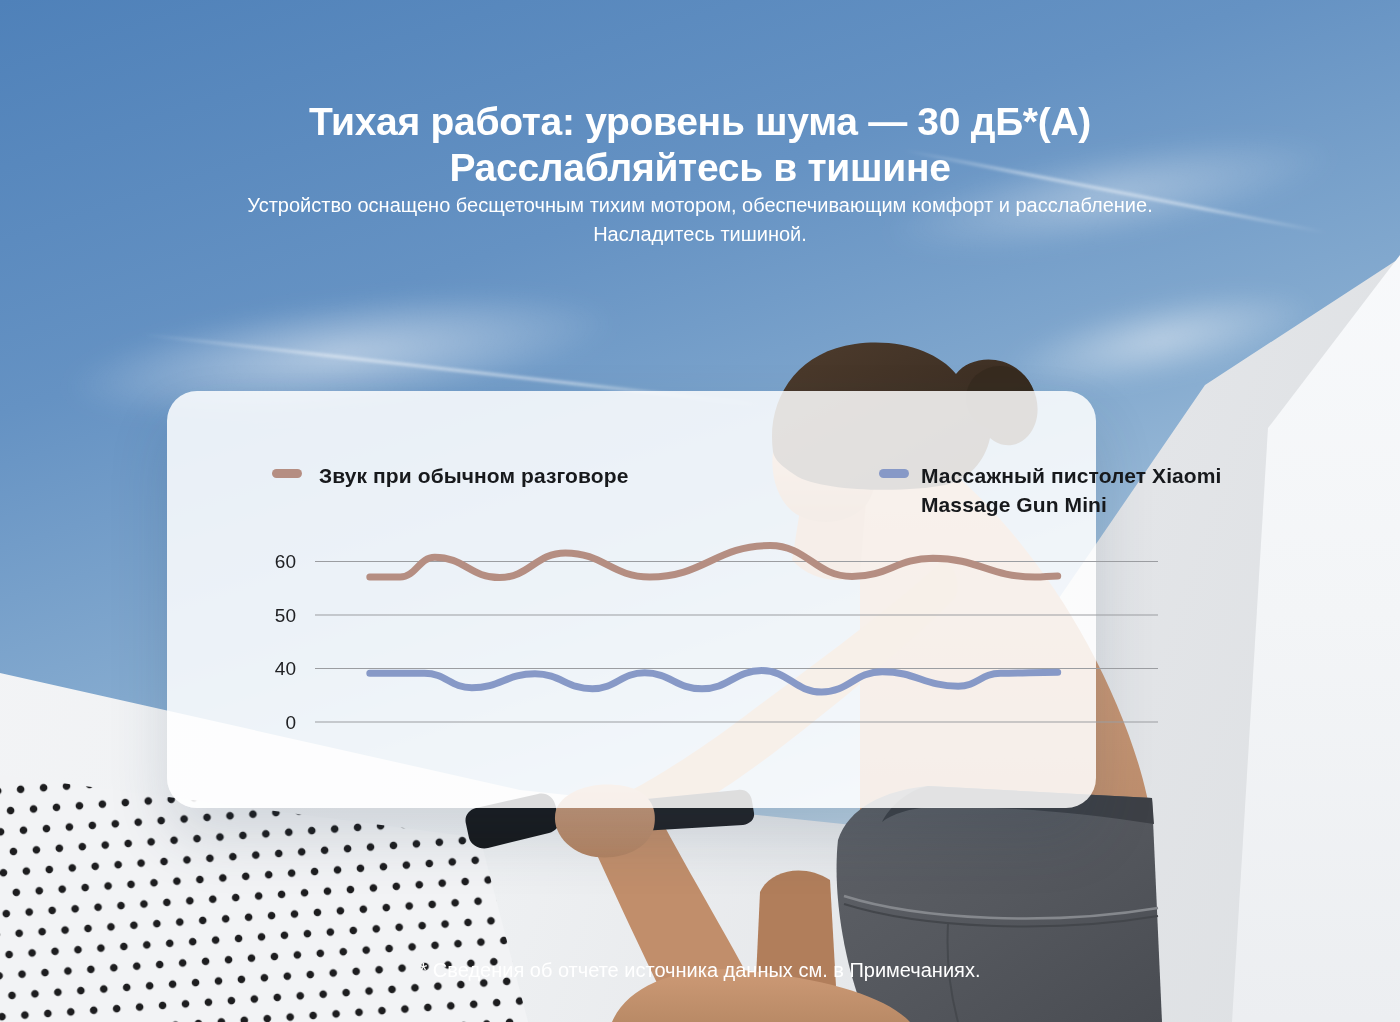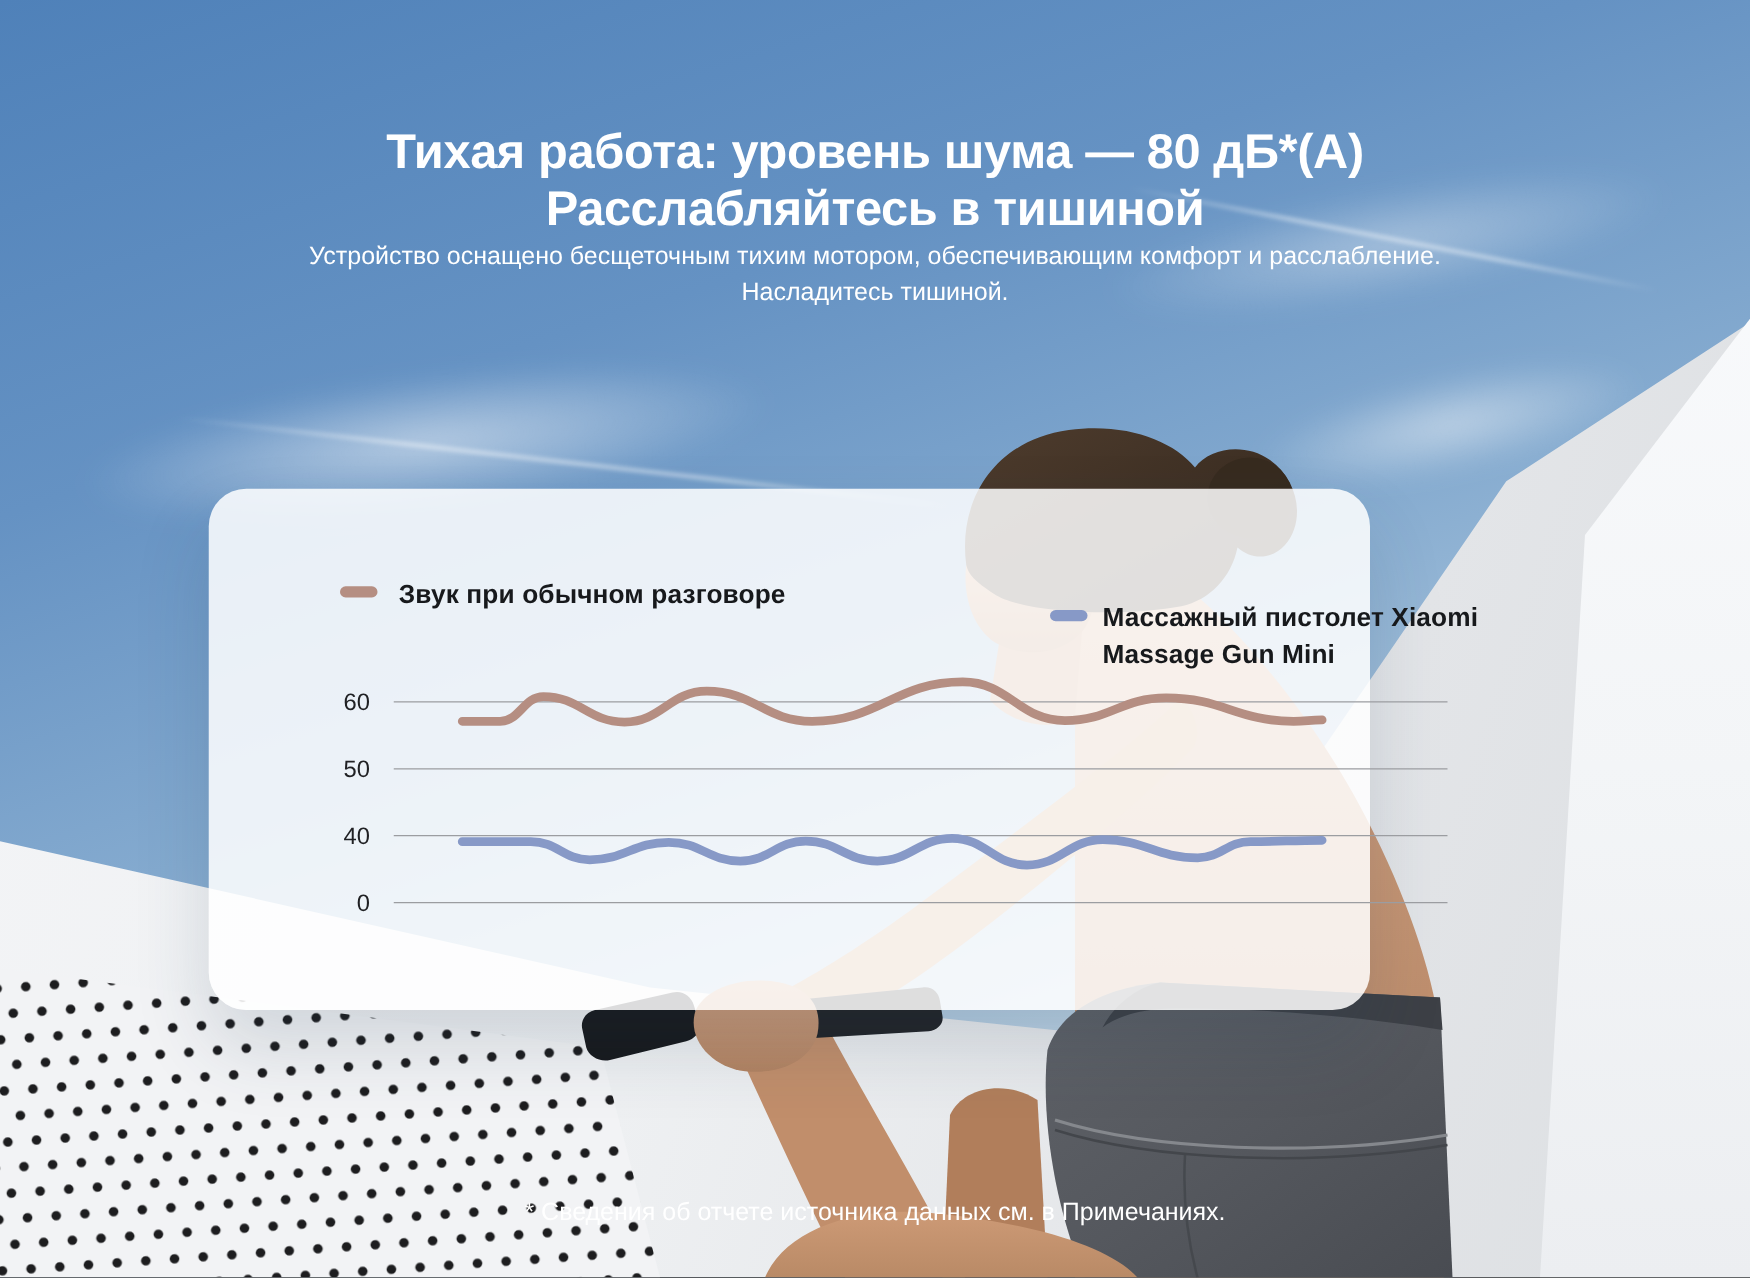--- a/index.html
+++ b/index.html
@@ -39,21 +39,21 @@
        transform:rotate(-4deg);}
 
   .woman{position:absolute;left:440px;top:330px;width:760px;height:692px;}
 
   
   .card{position:absolute;left:167px;top:391px;width:929px;height:417px;
         background:rgba(255,255,255,.85);border-radius:30px;
         box-shadow:0 30px 60px rgba(40,60,90,.16);}
   .legend-item{position:absolute;display:flex;align-items:flex-start;}
   .legend-item.li1{left:105px;top:70px;}
-  .legend-item.li2{left:673px;top:70px;margin-top:19px;}
+  .legend-item.li2{left:712px;top:70px;}
   .swatch{width:30px;height:9px;border-radius:4.5px;margin-top:8px;flex:0 0 auto;}
   .swatch.sw1{background:#b58e82;}
   .swatch.sw2{background:#8799c7;}
   .legend-label{margin-left:17px;font-size:21px;font-weight:700;color:#17191c;
         line-height:29px;letter-spacing:.1px;}
   .li2 .legend-label{margin-left:12px;width:345px;}
   .chart{position:absolute;left:91px;top:144px;}
   .gridline{stroke:#9b9da1;stroke-width:1;}
   .tick{font-size:19px;fill:#202124;font-family:"Liberation Sans",sans-serif;}
 
@@ -138,22 +138,22 @@
         <text x="38" y="140" text-anchor="end" class="tick">40</text>
         <line x1="57" x2="900" y1="187" y2="187" class="gridline"></line>
         <text x="38" y="193.5" text-anchor="end" class="tick">0</text>
         <path d="M111.8,42.0 C125.5,42.0 128.5,42.0 142.1,42.0 C157.7,42.0 161.2,22.2 176.7,22.2 C205.9,22.2 212.4,42.6 241.6,42.6 C271.2,42.6 277.8,17.9 307.4,17.9 C345.3,17.9 353.7,42.0 391.7,42.0 C445.9,42.0 458.0,10.5 512.2,10.5 C549.0,10.5 557.2,41.5 594.0,41.5 C630.4,41.5 638.5,23.3 674.9,23.3 C720.8,23.3 731.0,42.0 776.9,42.0 C787.2,42.0 789.4,40.9 799.7,40.9" fill="none" stroke="#b58e82" stroke-width="7" stroke-linecap="round" stroke-linejoin="round"></path>
         <path d="M111.8,138.3 C136.5,138.3 141.9,138.3 166.6,138.3 C187.8,138.3 192.6,152.8 213.8,152.8 C242.2,152.8 248.6,138.8 277.0,138.8 C302.8,138.8 308.6,153.8 334.3,153.8 C357.9,153.8 363.1,137.8 386.6,137.8 C412.4,137.8 418.1,153.8 443.9,153.8 C470.9,153.8 476.9,135.6 503.8,135.6 C530.7,135.6 536.7,157.0 563.6,157.0 C591.0,157.0 597.0,136.7 624.3,136.7 C658.5,136.7 666.1,151.2 700.2,151.2 C719.2,151.2 723.4,138.3 742.4,138.3 C768.2,138.3 773.9,137.2 799.7,137.2" fill="none" stroke="#8799c7" stroke-width="7" stroke-linecap="round" stroke-linejoin="round"></path>
       </svg>
   </div>
 
   <div class="hero">
     <h1>
-      <span>Тихая работа: уровень шума — 80 дБ*(А)</span>
-      <span>Расслабляйтесь в тишиной</span>
+      <span>Тихая работа: уровень шума — 30 дБ*(А)</span>
+      <span>Расслабляйтесь в тишине</span>
     </h1>
     <div class="subtitle">
       <span>Устройство оснащено бесщеточным тихим мотором, обеспечивающим комфорт и расслабление.</span>
       <span>Насладитесь тишиной.</span>
     </div>
   </div>
   <div class="footnote">* Сведения об отчете источника данных см. в Примечаниях.</div>
 
 </div>
 

